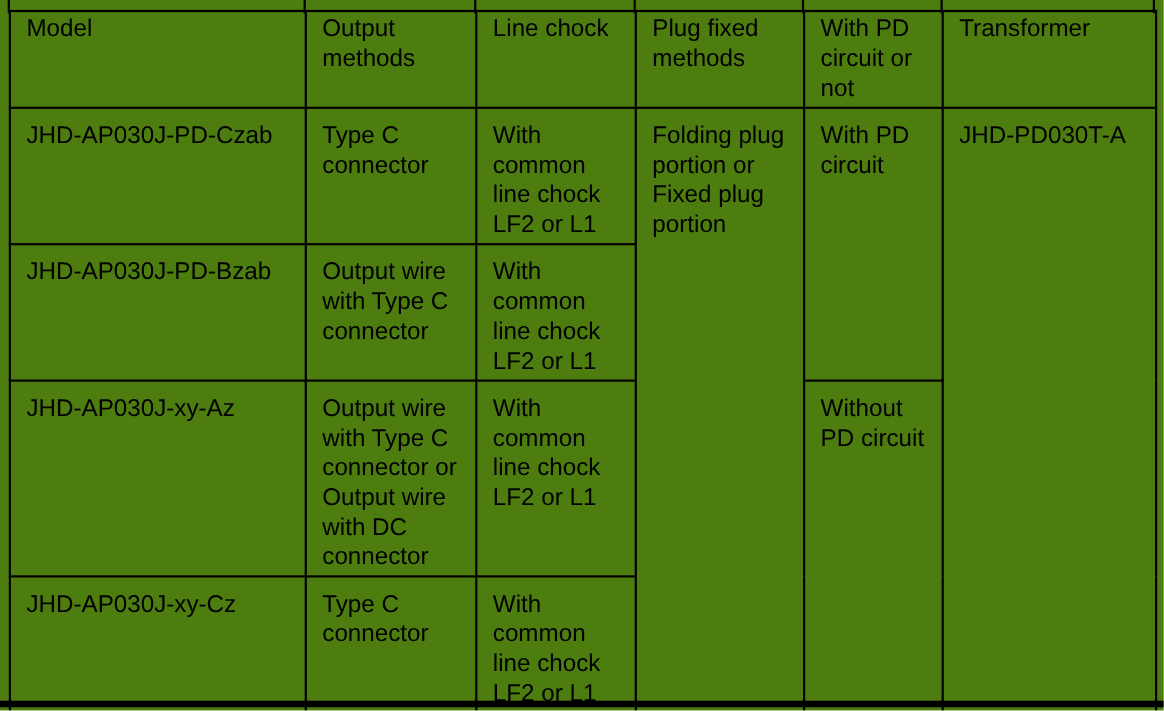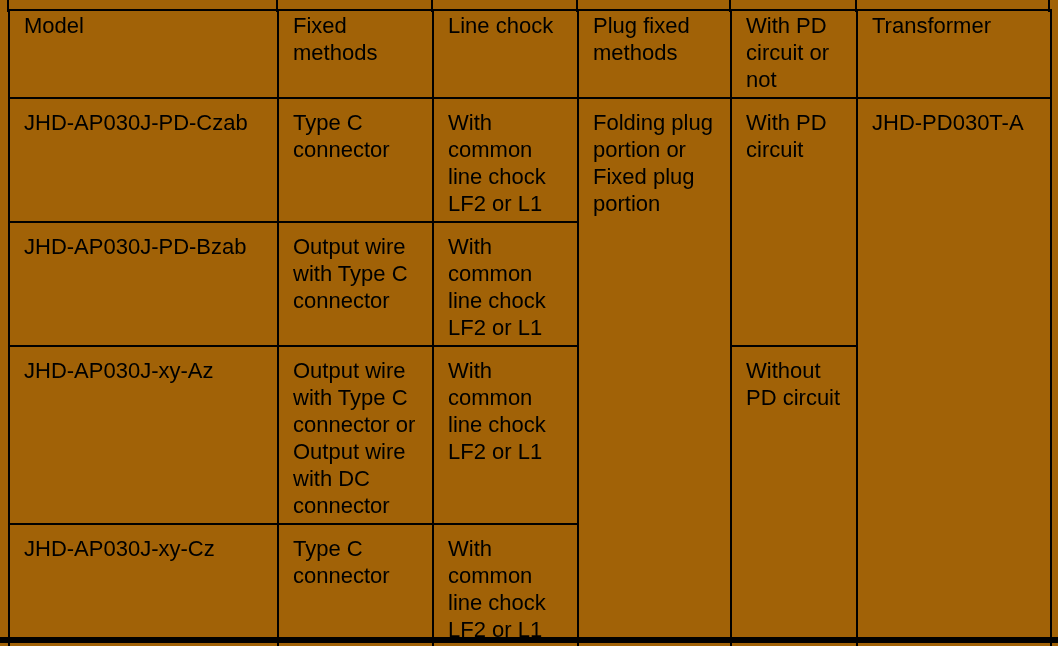--- a/index.html
+++ b/index.html
@@ -4,21 +4,21 @@
 <style>
   html, body {
     margin: 0;
     padding: 0;
     background: #ffffff;
   }
   #page {
     position: relative;
     width: 1058px;
     height: 646px;
-    background: #a16207;
+    background: #4d7c0f;
     overflow: hidden;
     font-family: "Liberation Sans", sans-serif;
     color: #000000;
   }
   
   .stub {
     position: absolute;
     top: 0;
     width: 2px;
     height: 12px;
@@ -77,21 +77,21 @@
         <col style="width:269px">
         <col style="width:155px">
         <col style="width:145px">
         <col style="width:153px">
         <col style="width:126px">
         <col style="width:194px">
       </colgroup>
       <tbody>
         <tr style="height:86px">
           <th>Model</th>
-          <th>Fixed
+          <th>Output
 methods</th>
           <th>Line chock</th>
           <th>Plug fixed
 methods</th>
           <th>With PD
 circuit or
 not</th>
           <th>Transformer</th>
         </tr>
         <tr style="height:124px">

